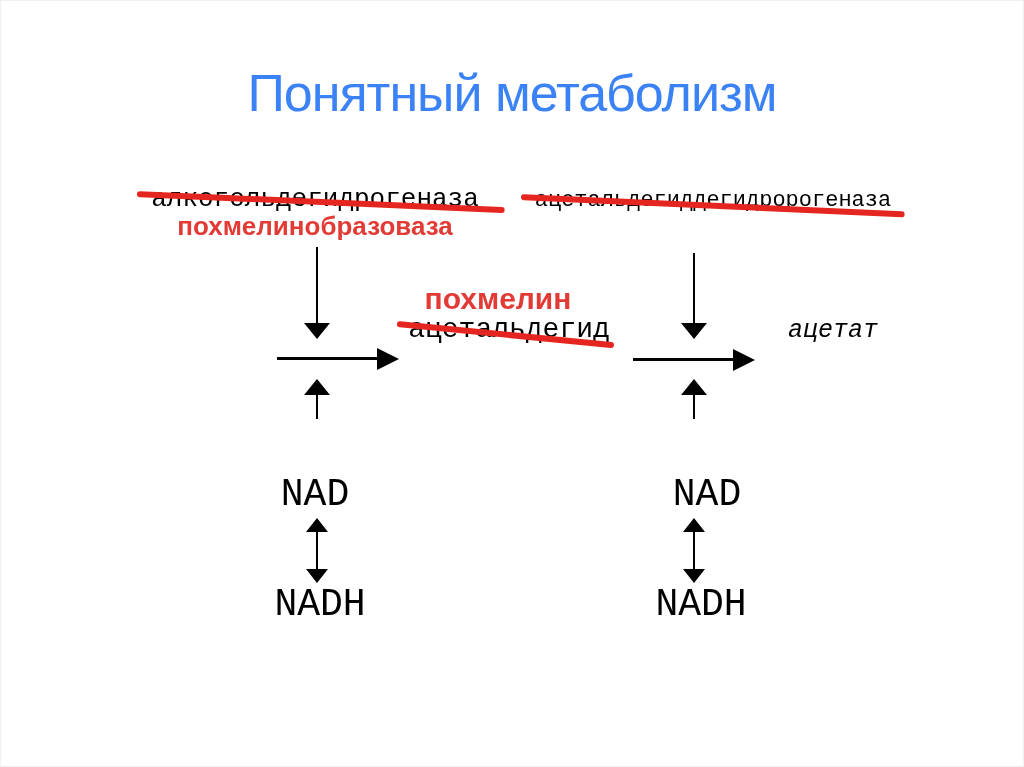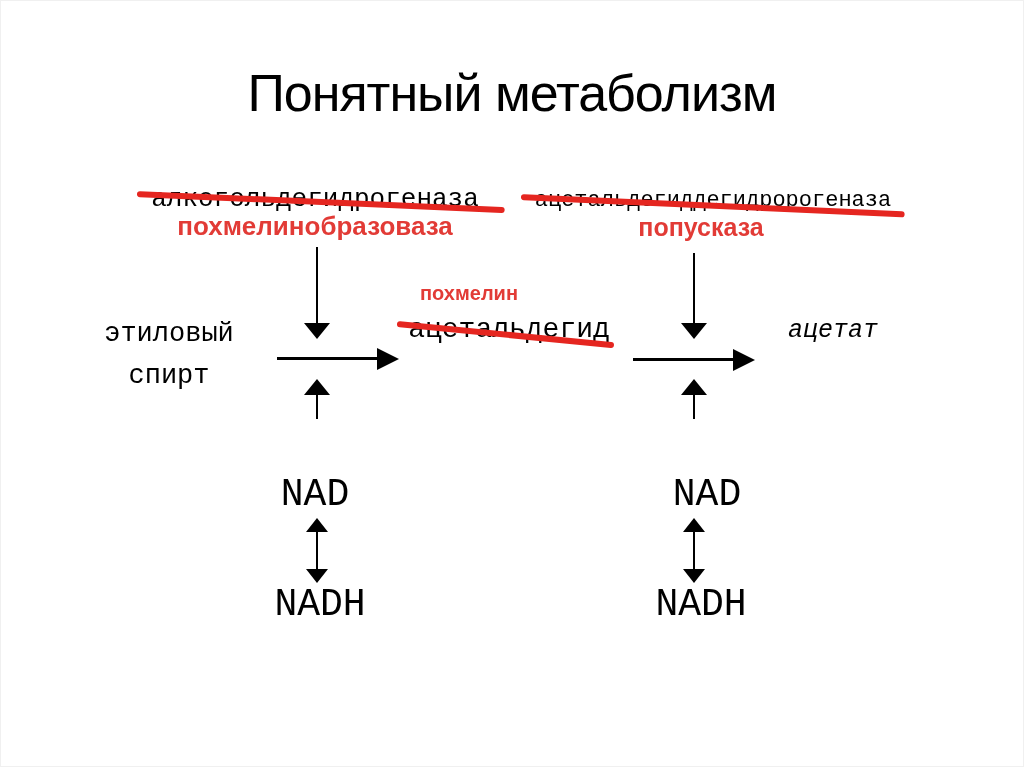--- a/index.html
+++ b/index.html
@@ -17,21 +17,21 @@
     overflow: hidden;
   }
   .abs { position: absolute; }
   .center-x { transform: translateX(-50%); }
 
   .slide-title {
     left: 0; right: 0; top: 62px;
     text-align: center;
     font-size: 52px;
     letter-spacing: -1px;
-    color: #000000;
+    color: #3b82f6;
     font-family: "Liberation Sans", sans-serif;
     white-space: nowrap;
   }
 
   .mono-label {
     font-family: "Liberation Mono", "DejaVu Sans Mono", monospace;
     color: #000000;
     white-space: nowrap;
   }
   .enzyme-left   { font-size: 26px; top: 183px; left: 314px; }
@@ -51,21 +51,21 @@
   .nadh-right { top: 570px; left: 700px; }
 
   .joke-label {
     font-family: "Liberation Sans", sans-serif;
     font-weight: bold;
     color: #e23b36;
     white-space: nowrap;
   }
   .joke-left  { font-size: 26px; top: 210px; left: 314px; }
   .joke-right { font-size: 25px; top: 212px; left: 700px; }
-  .joke-mid   { font-size: 20px; top: 281px; left: 468px; }
+  .joke-mid   { font-size: 30px; top: 281px; left: 497px; }
 
   .strike {
     height: 6px;
     background: #e52620;
     border-radius: 3px;
     transform-origin: left center;
   }
   .strike-left  { left: 136px; top: 190px; width: 368px; transform: rotate(2.5deg); }
   .strike-right { left: 520px; top: 193px; width: 384px; transform: rotate(2.6deg); }
   .strike-mid   { left: 396px; top: 320px; width: 218px; transform: rotate(5.6deg); }
@@ -111,44 +111,39 @@
 
   <div class="abs slide-title">Понятный метаболизм</div>
 
   <div class="abs mono-label center-x enzyme-left">алкогольдегидрогеназа</div>
   <div class="abs strike strike-left"></div>
   <div class="abs joke-label center-x joke-left">похмелинобразоваза</div>
 
   <div class="abs stem-v" style="left:315px; top:246px; height:76px;"></div>
   <div class="abs head-down" style="left:303px; top:322px;"></div>
 
-  <div class="abs mono-label center-x substrate-block">
-    <div>этиловый</div>
-    <div>спирт</div>
-  </div>
 
   <div class="abs stem-h" style="left:276px; top:356px; width:102px;"></div>
   <div class="abs head-right" style="left:376px; top:347px;"></div>
 
   <div class="abs head-up" style="left:303px; top:378px;"></div>
   <div class="abs stem-v" style="left:315px; top:393px; height:25px;"></div>
 
   <div class="abs mono-label nad-label center-x nad-left">NAD</div>
   <div class="abs head-sm-up" style="left:305px; top:517px;"></div>
   <div class="abs stem-v" style="left:315px; top:530px; height:40px;"></div>
   <div class="abs head-sm-down" style="left:305px; top:568px;"></div>
   <div class="abs mono-label nad-label center-x nadh-left">NADH</div>
 
   <div class="abs joke-label center-x joke-mid">похмелин</div>
   <div class="abs mono-label center-x product-mid">ацетальдегид</div>
   <div class="abs strike strike-mid"></div>
 
   <div class="abs mono-label center-x enzyme-right">ацетальдегиддегидророгеназа</div>
   <div class="abs strike strike-right"></div>
-  <div class="abs joke-label center-x joke-right">попусказа</div>
 
   <div class="abs stem-v" style="left:692px; top:252px; height:70px;"></div>
   <div class="abs head-down" style="left:680px; top:322px;"></div>
 
   <div class="abs stem-h" style="left:632px; top:357px; width:102px;"></div>
   <div class="abs head-right" style="left:732px; top:348px;"></div>
 
   <div class="abs mono-label center-x product-right">ацетат</div>
 
   <div class="abs head-up" style="left:680px; top:378px;"></div>

